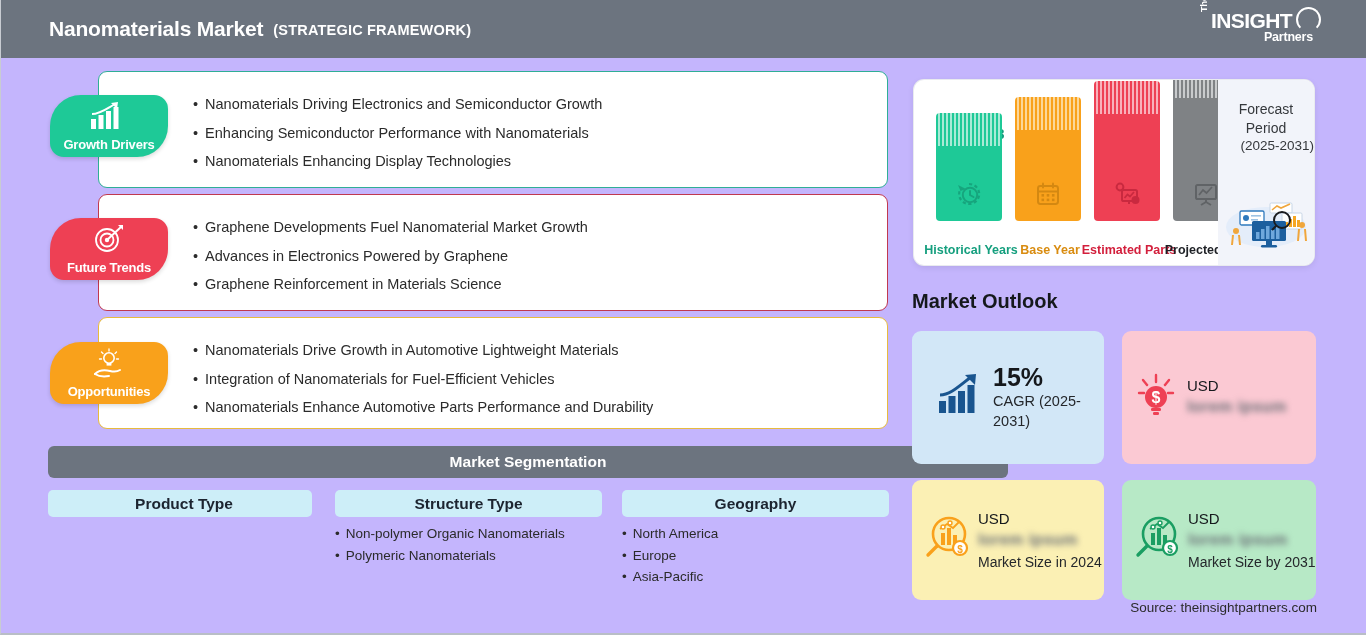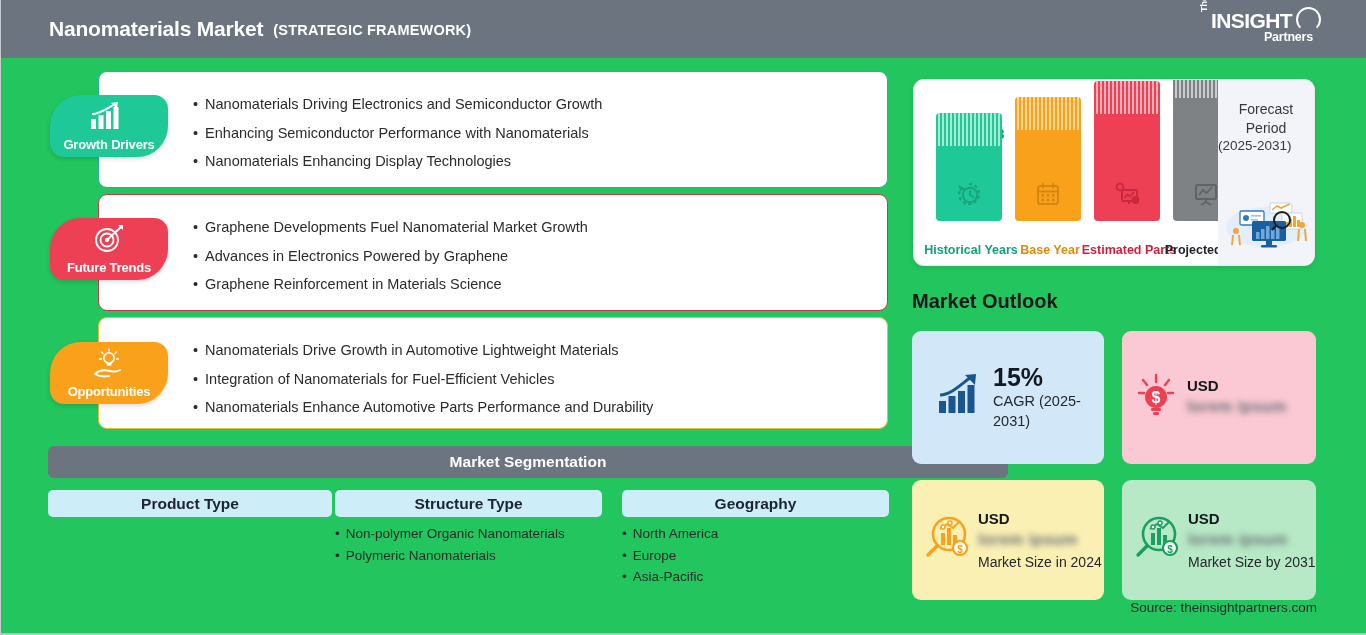--- a/index.html
+++ b/index.html
@@ -6,21 +6,21 @@
   body{
     width:1366px;height:635px;
     background:#ffffff;
     font-family:"Liberation Sans", sans-serif;
     overflow:hidden;
     position:relative;
     box-sizing:border-box;
     border-left:1px solid #c8ccd2;
     border-bottom:2px solid #b9bec6;
   }
-  #canvas{position:relative;width:1366px;height:633px;background:#22c55e;}
+  #canvas{position:relative;width:1366px;height:633px;background:#c4b5fd;}
 
   
   .header{
     position:absolute;left:0;top:0;width:1366px;height:58px;
     background:#6c747f;
     display:flex;align-items:center;
   }
   .header-title{
     margin-left:48px;color:#ffffff;font-size:21px;font-weight:bold;
     letter-spacing:-0.2px;
@@ -118,37 +118,37 @@
     opacity:0.45;
   }
   .bar-label{
     position:absolute;left:50%;bottom:0;transform:translateX(-50%);
     font-size:12.5px;font-weight:bold;text-align:center;line-height:13px;
     white-space:nowrap;
   }
   .forecast-side{
     position:absolute;right:0;top:0;width:96px;height:100%;
     background:#f2f4fa;
-    display:flex;flex-direction:column;align-items:flex-start;
+    display:flex;flex-direction:column;align-items:flex-end;
   }
   .forecast-side-title{
     margin-top:20px;font-size:14px;color:#35383c;text-align:center;line-height:19px;
   }
   .forecast-side-sub{font-size:13.5px;color:#35383c;text-align:center;}
 
   
   .outlook-title{
     position:absolute;left:911px;top:290px;font-size:20px;font-weight:bold;color:#15181c;
   }
   .ocard{
     position:absolute;border-radius:9px;box-sizing:border-box;
     display:flex;align-items:center;
   }
   .ocard-body{display:flex;flex-direction:column;}
-  .ocard-usd{font-size:15px;font-weight:bold;color:#15181c;line-height:19px;}
+  .ocard-usd{font-size:15px;font-weight:normal;color:#15181c;line-height:19px;}
   .ocard-blur{
     font-size:16px;font-weight:bold;color:#6a6f76;line-height:20px;
     filter:blur(3.4px);letter-spacing:0.4px;margin:2px 0 3px 0;
   }
   .ocard-cap{font-size:14px;color:#24272b;line-height:19px;}
   .cagr-num{font-size:25px;font-weight:bold;color:#15181c;line-height:27px;}
   .cagr-cap{font-size:14.5px;color:#24272b;line-height:20px;}
   .source{
     position:absolute;right:50px;top:600px;font-size:13.5px;color:#2b2b2b;
   }
@@ -234,21 +234,21 @@
     </div>
     <div class="bullets" style="left:192px;top:343px;">
       <div class="bullet">Nanomaterials Drive Growth in Automotive Lightweight Materials</div>
       <div class="bullet">Integration of Nanomaterials for Fuel-Efficient Vehicles</div>
       <div class="bullet">Nanomaterials Enhance Automotive Parts Performance and Durability</div>
     </div>
   </div>
 
   <div class="seg-header">Market Segmentation</div>
 
-  <div class="seg-col-head" style="left:47px;top:490px;width:284px;">Product Type</div>
+  <div class="seg-col-head" style="left:47px;top:490px;width:256px;padding-left:8px;">Product Type</div>
 
   <div class="seg-col-head" style="left:334px;top:490px;width:267px;">Structure Type</div>
   <div class="seg-list" style="left:334px;top:527px;">
     <div class="seg-item">Non-polymer Organic Nanomaterials</div>
     <div class="seg-item">Polymeric Nanomaterials</div>
   </div>
 
   <div class="seg-col-head" style="left:621px;top:490px;width:267px;">Geography</div>
   <div class="seg-list" style="left:621px;top:527px;">
     <div class="seg-item">North America</div>

